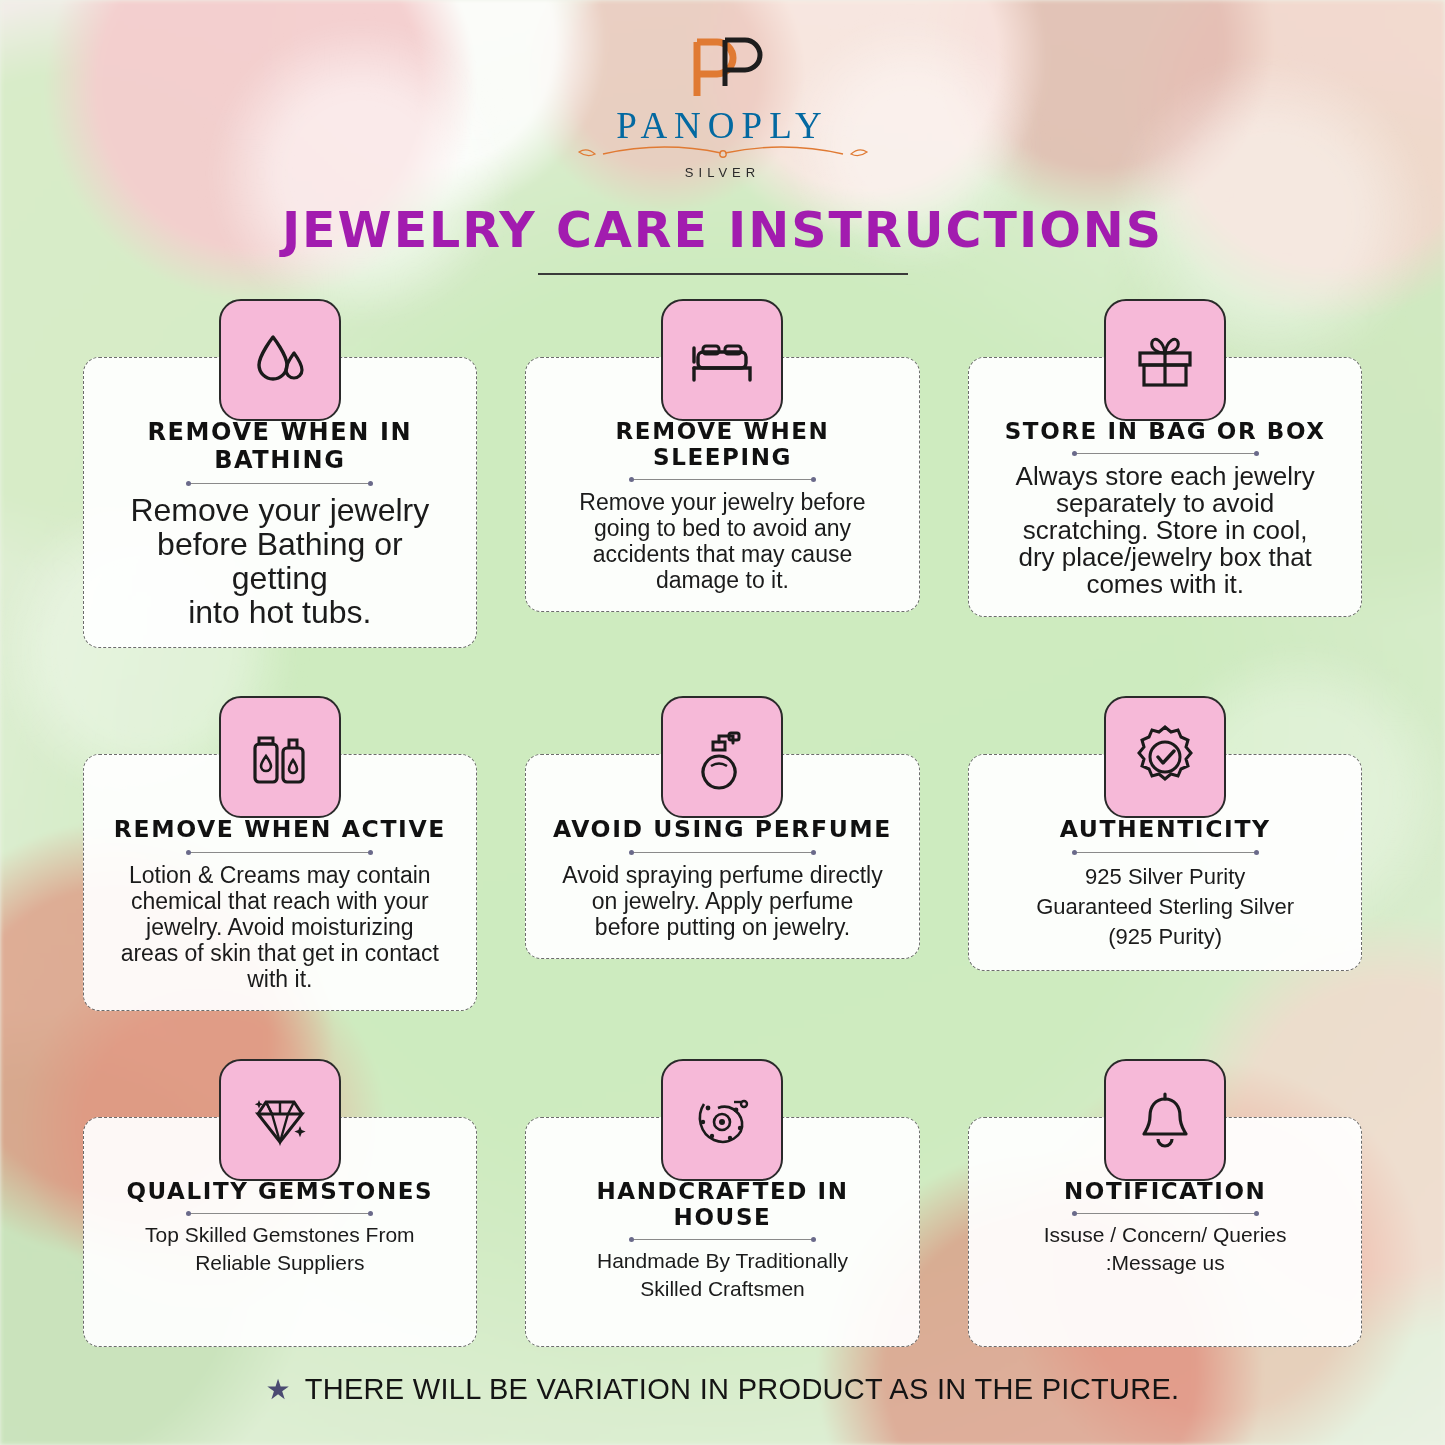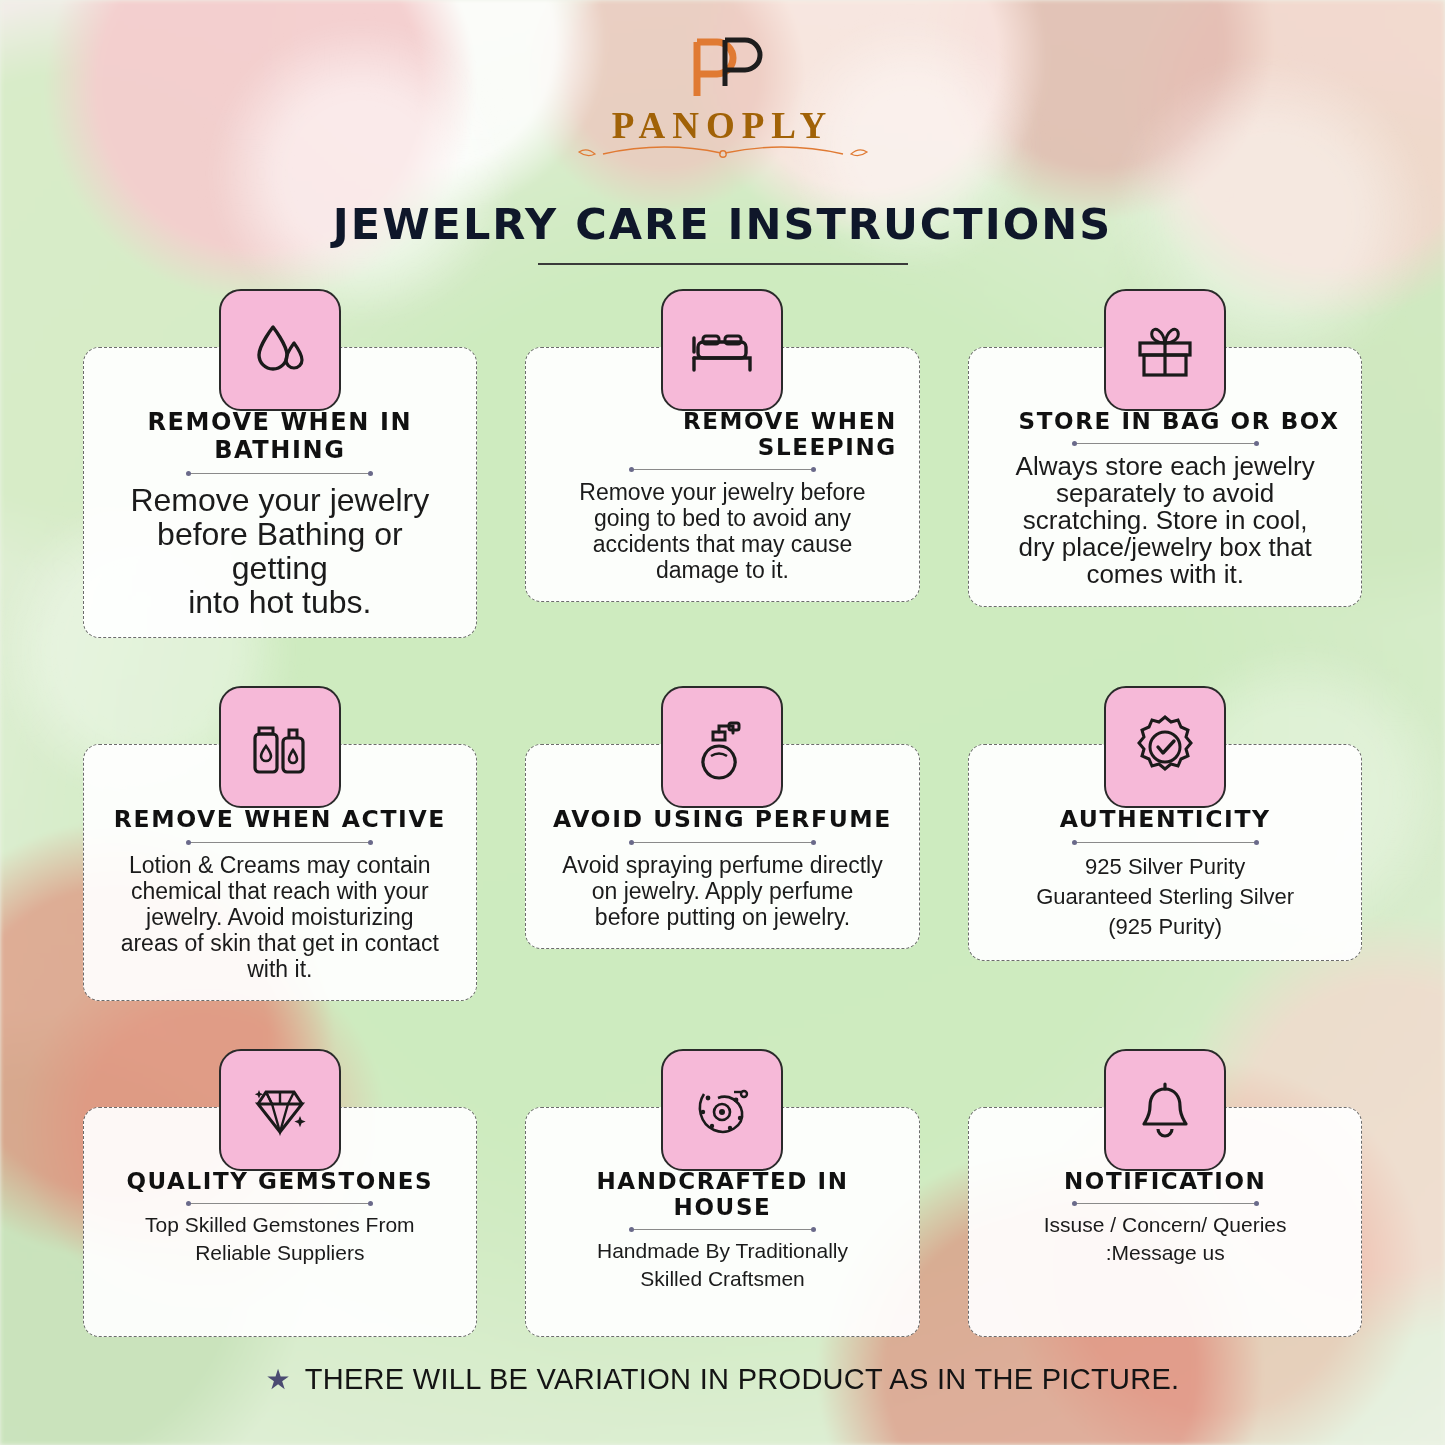--- a/index.html
+++ b/index.html
@@ -70,40 +70,40 @@
     padding-top: 34px;
   }
   .logo-mark {
     display: block;
     margin: 0 auto;
   }
   .logo-word {
     font-family: "Liberation Serif", serif;
     font-size: 37px;
     letter-spacing: 7px;
-    color: #a16207;
+    color: #0369a1;
     margin-top: 0px;
-    font-weight: 700;
+    font-weight: 400;
   }
   .logo-sub {
     font-family: "Liberation Sans", sans-serif;
     font-size: 13px;
     letter-spacing: 5px;
     color: #2b2b2b;
   }
 
   
   .heading {
     text-align: center;
     font-family: "DejaVu Sans", sans-serif;
     font-weight: bold;
-    font-size: 43px;
+    font-size: 49px;
     letter-spacing: 2px;
-    color: #0f172a;
-    margin-top: 34px;
+    color: #a21caf;
+    margin-top: 22px;
   }
   .heading-rule {
     width: 370px;
     height: 2px;
     background: #3a3a3a;
     margin: 14px auto 0;
   }
 
   
   .grid {
@@ -177,21 +177,21 @@
 
   .card-body {
     font-family: "Liberation Sans", sans-serif;
     font-size: 23px;
     line-height: 26px;
     color: #1b1b1b;
     white-space: pre-line;
   }
   .cell-0 .card-title { font-size: 24px; }
   .cell-0 .card-body { font-size: 32px; line-height: 34px; }
-  .cell-1 .card-title, .cell-2 .card-title { font-size: 23px; text-align: right; }
+  .cell-1 .card-title, .cell-2 .card-title { font-size: 23px; }
   .cell-2 .card-body { font-size: 26px; line-height: 27px; }
   .cell-3 .card-title, .cell-4 .card-title { font-size: 23.5px; }
   .cell-5 .card-title { font-size: 23.5px; }
   .cell-5 .card-body { font-size: 22px; line-height: 30px; }
   .cell-6 .card-title, .cell-7 .card-title, .cell-8 .card-title { font-size: 23px; }
   .cell-6 .card-body, .cell-7 .card-body, .cell-8 .card-body { font-size: 21px; line-height: 28px; }
   .row-3 .card { min-height: 230px; }
   .row-3 .card-body { margin-top: -2px; }
 
   
@@ -229,20 +229,21 @@
       <div class="logo-word">PANOPLY</div>
       <div style="position:relative;height:18px;">
         <svg width="300" height="22" viewBox="0 0 300 22" style="position:absolute;left:50%;top:-4px;transform:translateX(-50%);">
           <path d="M30 11 C70 2, 110 2, 148 10" stroke="#e07a33" stroke-width="1.4" fill="none"></path>
           <path d="M270 11 C230 2, 190 2, 152 10" stroke="#e07a33" stroke-width="1.4" fill="none"></path>
           <circle cx="150" cy="11" r="3.2" fill="none" stroke="#e07a33" stroke-width="1.4"></circle>
           <path d="M22 11 q-8 -7 -16 -2 q8 6 16 2z" fill="none" stroke="#e07a33" stroke-width="1.2"></path>
           <path d="M278 11 q8 -7 16 -2 q-8 6 -16 2z" fill="none" stroke="#e07a33" stroke-width="1.2"></path>
         </svg>
       </div>
+      <div class="logo-sub">SILVER</div>
     </div>
 
     <div class="heading">JEWELRY CARE INSTRUCTIONS</div>
     <div class="heading-rule"></div>
 
     <div class="grid">
 
       <div class="cell cell-0">
         <div class="icon-badge">
           <svg width="74" height="74" viewBox="0 0 74 74">

